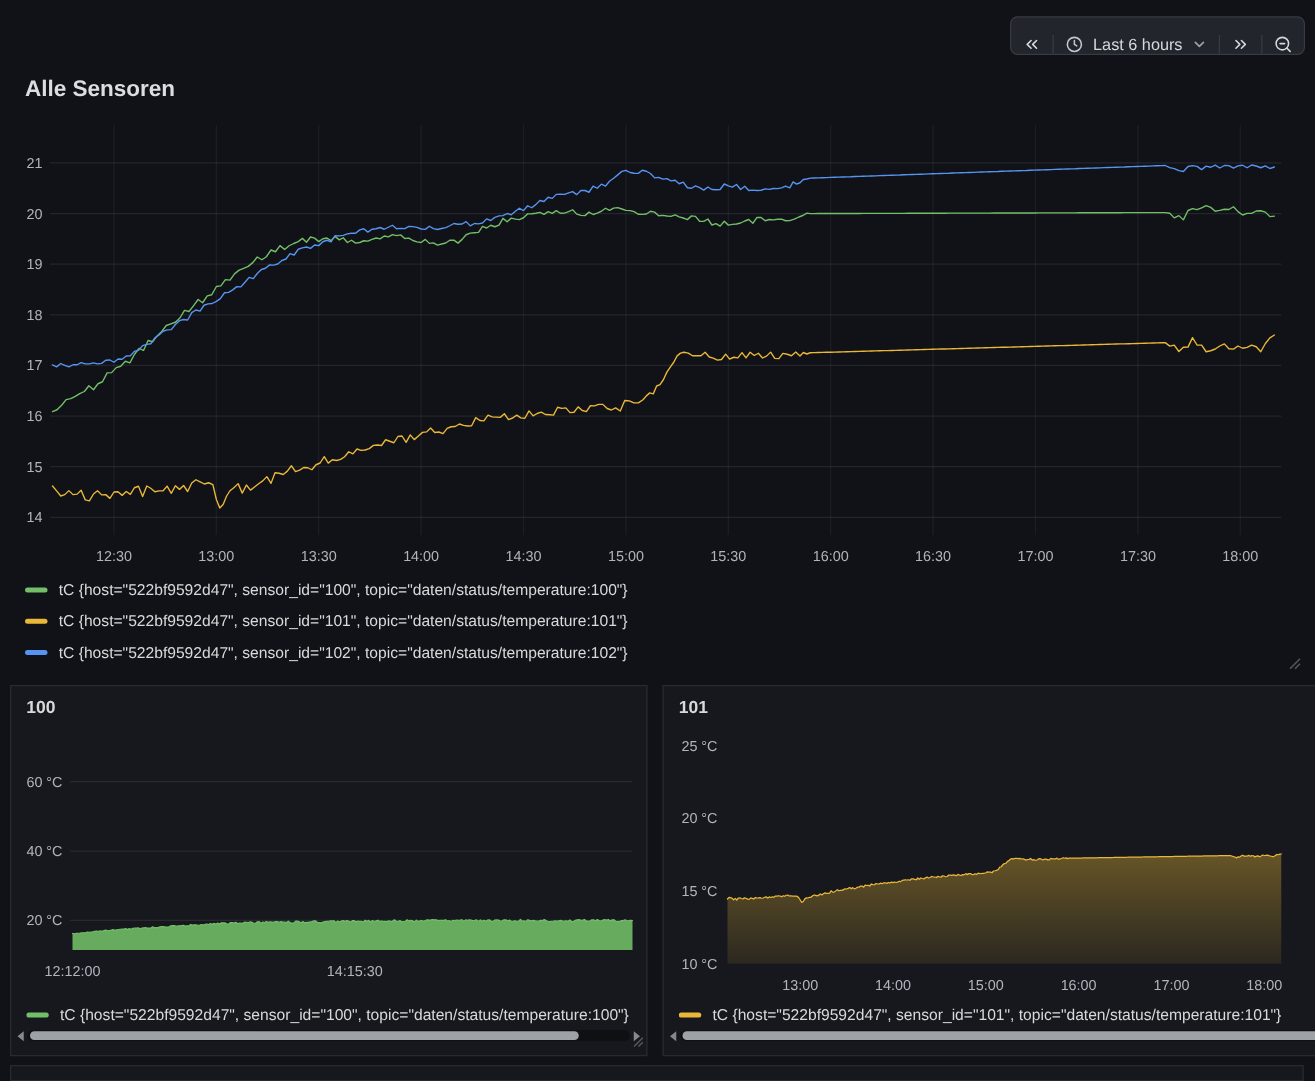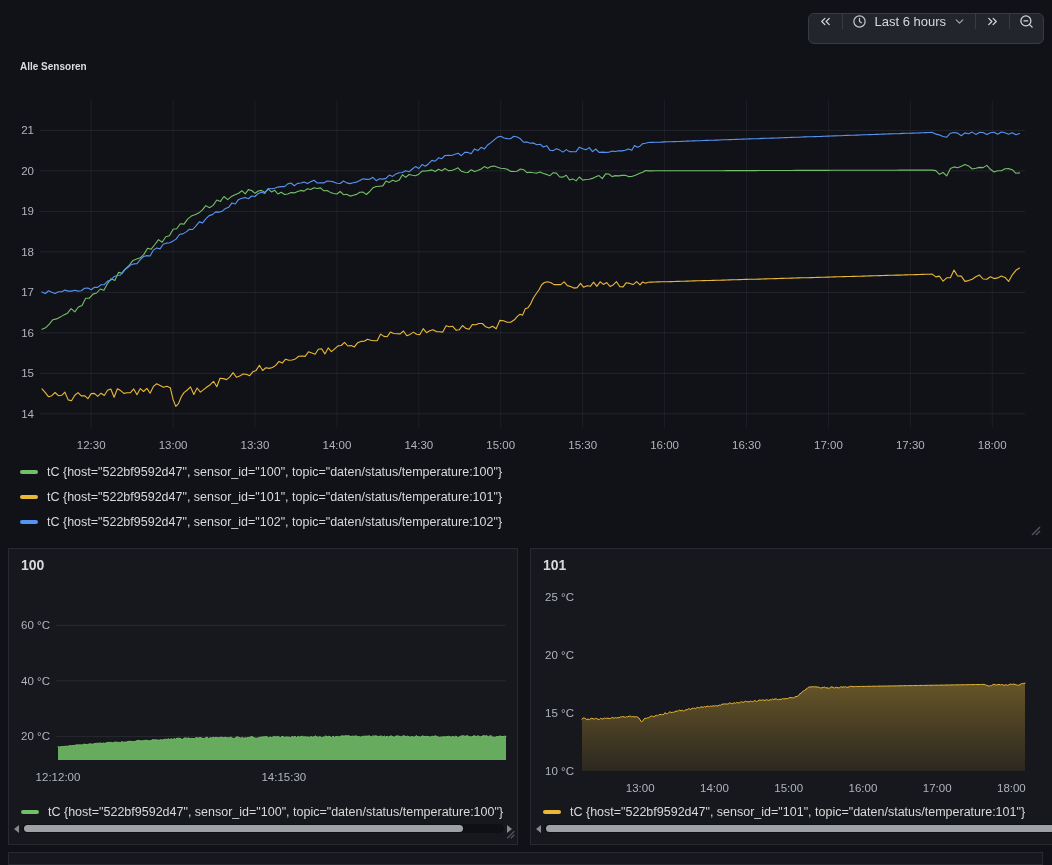--- a/index.html
+++ b/index.html
@@ -1,28 +1,28 @@
 <!DOCTYPE html>
 <html><head>
 <meta charset="utf-8">
 <style>
   html,body{margin:0;padding:0;background:#111217;}
   body{width:1052px;height:865px;position:relative;overflow:hidden;
        font-family:"Liberation Sans",sans-serif;color:#d8d9da;}
   .toolbar{position:absolute;top:13px;right:8px;display:flex;gap:9px;z-index:10;}
-  .btn-group{display:flex;align-items:flex-start;border:1px solid #393b42;border-radius:6px;
+  .btn-group{display:flex;align-items:flex-end;border:1px solid #393b42;border-radius:6px;
              background:#22252b;overflow:hidden;height:31px;box-sizing:border-box;}
   .tb-btn{display:flex;align-items:center;justify-content:center;gap:7px;padding:0 9px;
           color:#d5d8dd;font-size:13px;font-weight:500;cursor:pointer;border-right:1px solid #393b42;}
   .tb-btn:last-child{border-right:none;}
   .tb-btn svg{display:block;}
   .icon-dim{color:#c2c5cb;}
   .caret{color:#9da2ab;}
   
-  .main-title{position:absolute;left:20px;top:61px;font-size:10px;font-weight:600;color:#dcdde0;z-index:6;}
+  .main-title{position:absolute;left:20px;top:61px;font-size:18px;font-weight:600;color:#dcdde0;z-index:6;}
   .legend{position:absolute;z-index:6;display:flex;flex-direction:column;}
   .legend-row{display:flex;align-items:center;height:25px;cursor:pointer;white-space:nowrap;overflow:hidden;}
   .legend-swatch{width:18px;height:4px;border-radius:2px;margin-right:9px;flex:none;}
   .legend-text{font-size:12.5px;color:#d8d9da;}
   #main-legend{left:20px;top:459px;width:1010px;}
   
   .panel{position:absolute;background:#16181d;border:1px solid #272a30;border-radius:0;
          box-sizing:border-box;z-index:1;}
   #panel-100{left:8px;top:548px;width:510px;height:297px;}
   #panel-101{left:530px;top:548px;width:620px;height:297px;}

